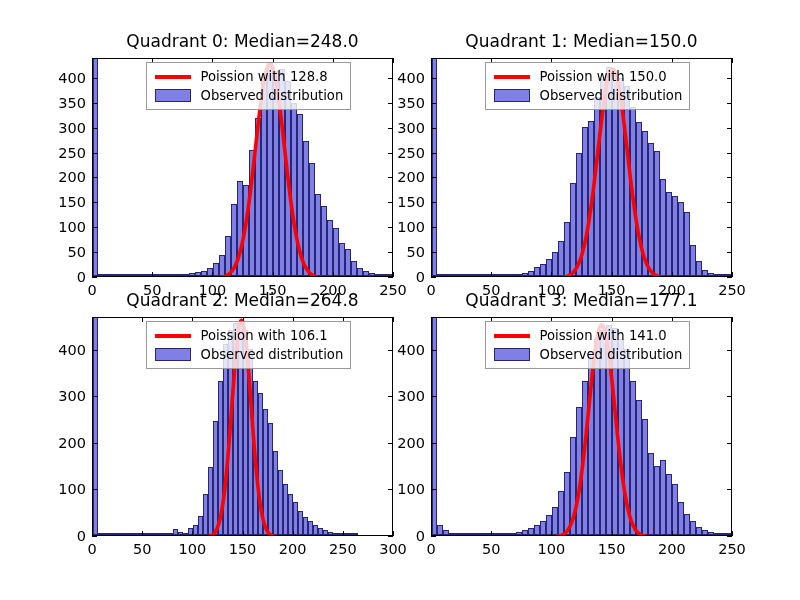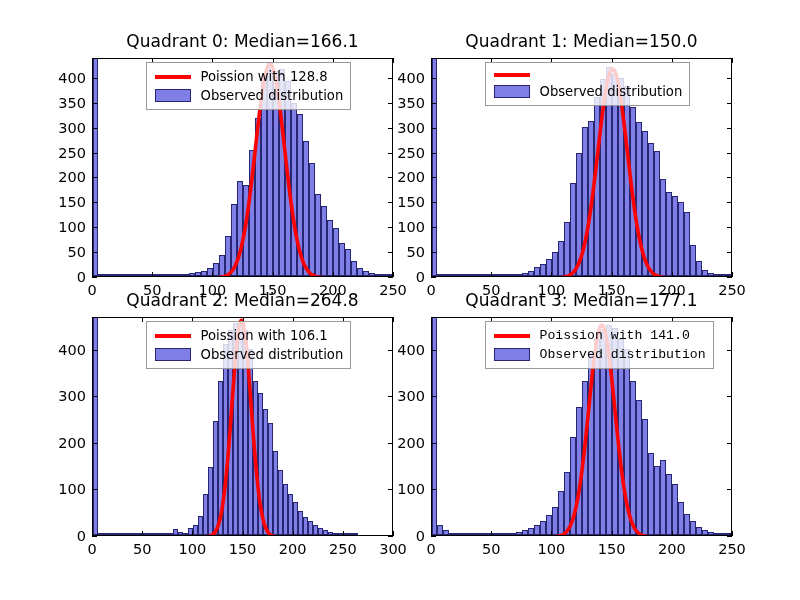--- a/index.html
+++ b/index.html
@@ -46,21 +46,21 @@
 
   svg.curve{position:absolute;left:0;top:0;overflow:visible;pointer-events:none;}
 </style>
 </head>
 <body>
 
 <div id="figure">
 
 
   <div class="panel" id="panel-0" style="left: 0px; top: 0px; width: 800px; height: 600px;">
-      <div class="axtitle" style="left: 92px; width: 301px; top: 31px;">Quadrant 0: Median=166.1</div>
+      <div class="axtitle" style="left: 92px; width: 301px; top: 31px;">Quadrant 0: Median=248.0</div>
       <div class="axes" style="left: 92px; top: 58px; width: 301px; height: 219px;">
         <div class="plotclip">
           <div class="bar" style="left: 0px; width: 5.418px; height: 221.489px; background: rgb(127, 127, 229); border-color: rgb(38, 38, 115);"></div>
           <div class="bar" style="left: 5.418px; width: 6.02px; height: 1.49318px; background: rgb(127, 127, 229); border-color: rgb(38, 38, 115);"></div>
           <div class="bar" style="left: 11.438px; width: 6.02px; height: 0.497727px; background: rgb(127, 127, 229); border-color: rgb(38, 38, 115);"></div>
           <div class="bar" style="left: 17.458px; width: 6.02px; height: 0.497727px; background: rgb(127, 127, 229); border-color: rgb(38, 38, 115);"></div>
           <div class="bar" style="left: 23.478px; width: 6.02px; height: 0.497727px; background: rgb(127, 127, 229); border-color: rgb(38, 38, 115);"></div>
           <div class="bar" style="left: 29.498px; width: 6.02px; height: 0.497727px; background: rgb(127, 127, 229); border-color: rgb(38, 38, 115);"></div>
           <div class="bar" style="left: 35.518px; width: 6.02px; height: 0.497727px; background: rgb(127, 127, 229); border-color: rgb(38, 38, 115);"></div>
           <div class="bar" style="left: 41.538px; width: 6.02px; height: 0.995455px; background: rgb(127, 127, 229); border-color: rgb(38, 38, 115);"></div>
@@ -273,20 +273,21 @@
       <div class="tick-v" style="left: 671.8px; top: 58px; height: 5px;"></div>
       <div class="xtick-label" style="left: 671.8px; top: 282px;">200</div>
       <div class="tick-v" style="left: 732px; top: 272px; height: 5px;"></div>
       <div class="tick-v" style="left: 732px; top: 58px; height: 5px;"></div>
       <div class="xtick-label" style="left: 732px; top: 282px;">250</div>
       <div class="legend" style="left: 484.5px; top: 62px;">
         <div class="legend-row">
           <span class="legend-key">
             <span class="key-line" style="background: rgb(255, 0, 0);"></span>
           </span>
+          <span class="legend-label">Poission with 150.0</span>
         </div>
         <div class="legend-row">
           <span class="legend-key">
             <span class="key-patch" style="background: rgb(127, 127, 229); border-color: rgb(38, 38, 115);"></span>
           </span>
           <span class="legend-label">Observed distribution</span>
         </div>
       </div>
     </div>
   <div class="panel" id="panel-2" style="left: 0px; top: 0px; width: 800px; height: 600px;">
@@ -487,21 +488,21 @@
       <div class="xtick-label" style="left: 551.4px; top: 541px;">100</div>
       <div class="tick-v" style="left: 611.6px; top: 531px; height: 5px;"></div>
       <div class="tick-v" style="left: 611.6px; top: 317px; height: 5px;"></div>
       <div class="xtick-label" style="left: 611.6px; top: 541px;">150</div>
       <div class="tick-v" style="left: 671.8px; top: 531px; height: 5px;"></div>
       <div class="tick-v" style="left: 671.8px; top: 317px; height: 5px;"></div>
       <div class="xtick-label" style="left: 671.8px; top: 541px;">200</div>
       <div class="tick-v" style="left: 732px; top: 531px; height: 5px;"></div>
       <div class="tick-v" style="left: 732px; top: 317px; height: 5px;"></div>
       <div class="xtick-label" style="left: 732px; top: 541px;">250</div>
-      <div class="legend" style="left: 484.5px; top: 321px; font-family: Liberation Mono, monospace;">
+      <div class="legend" style="left: 484.5px; top: 321px;">
         <div class="legend-row">
           <span class="legend-key">
             <span class="key-line" style="background: rgb(255, 0, 0);"></span>
           </span>
           <span class="legend-label">Poission with 141.0</span>
         </div>
         <div class="legend-row">
           <span class="legend-key">
             <span class="key-patch" style="background: rgb(127, 127, 229); border-color: rgb(38, 38, 115);"></span>
           </span>

